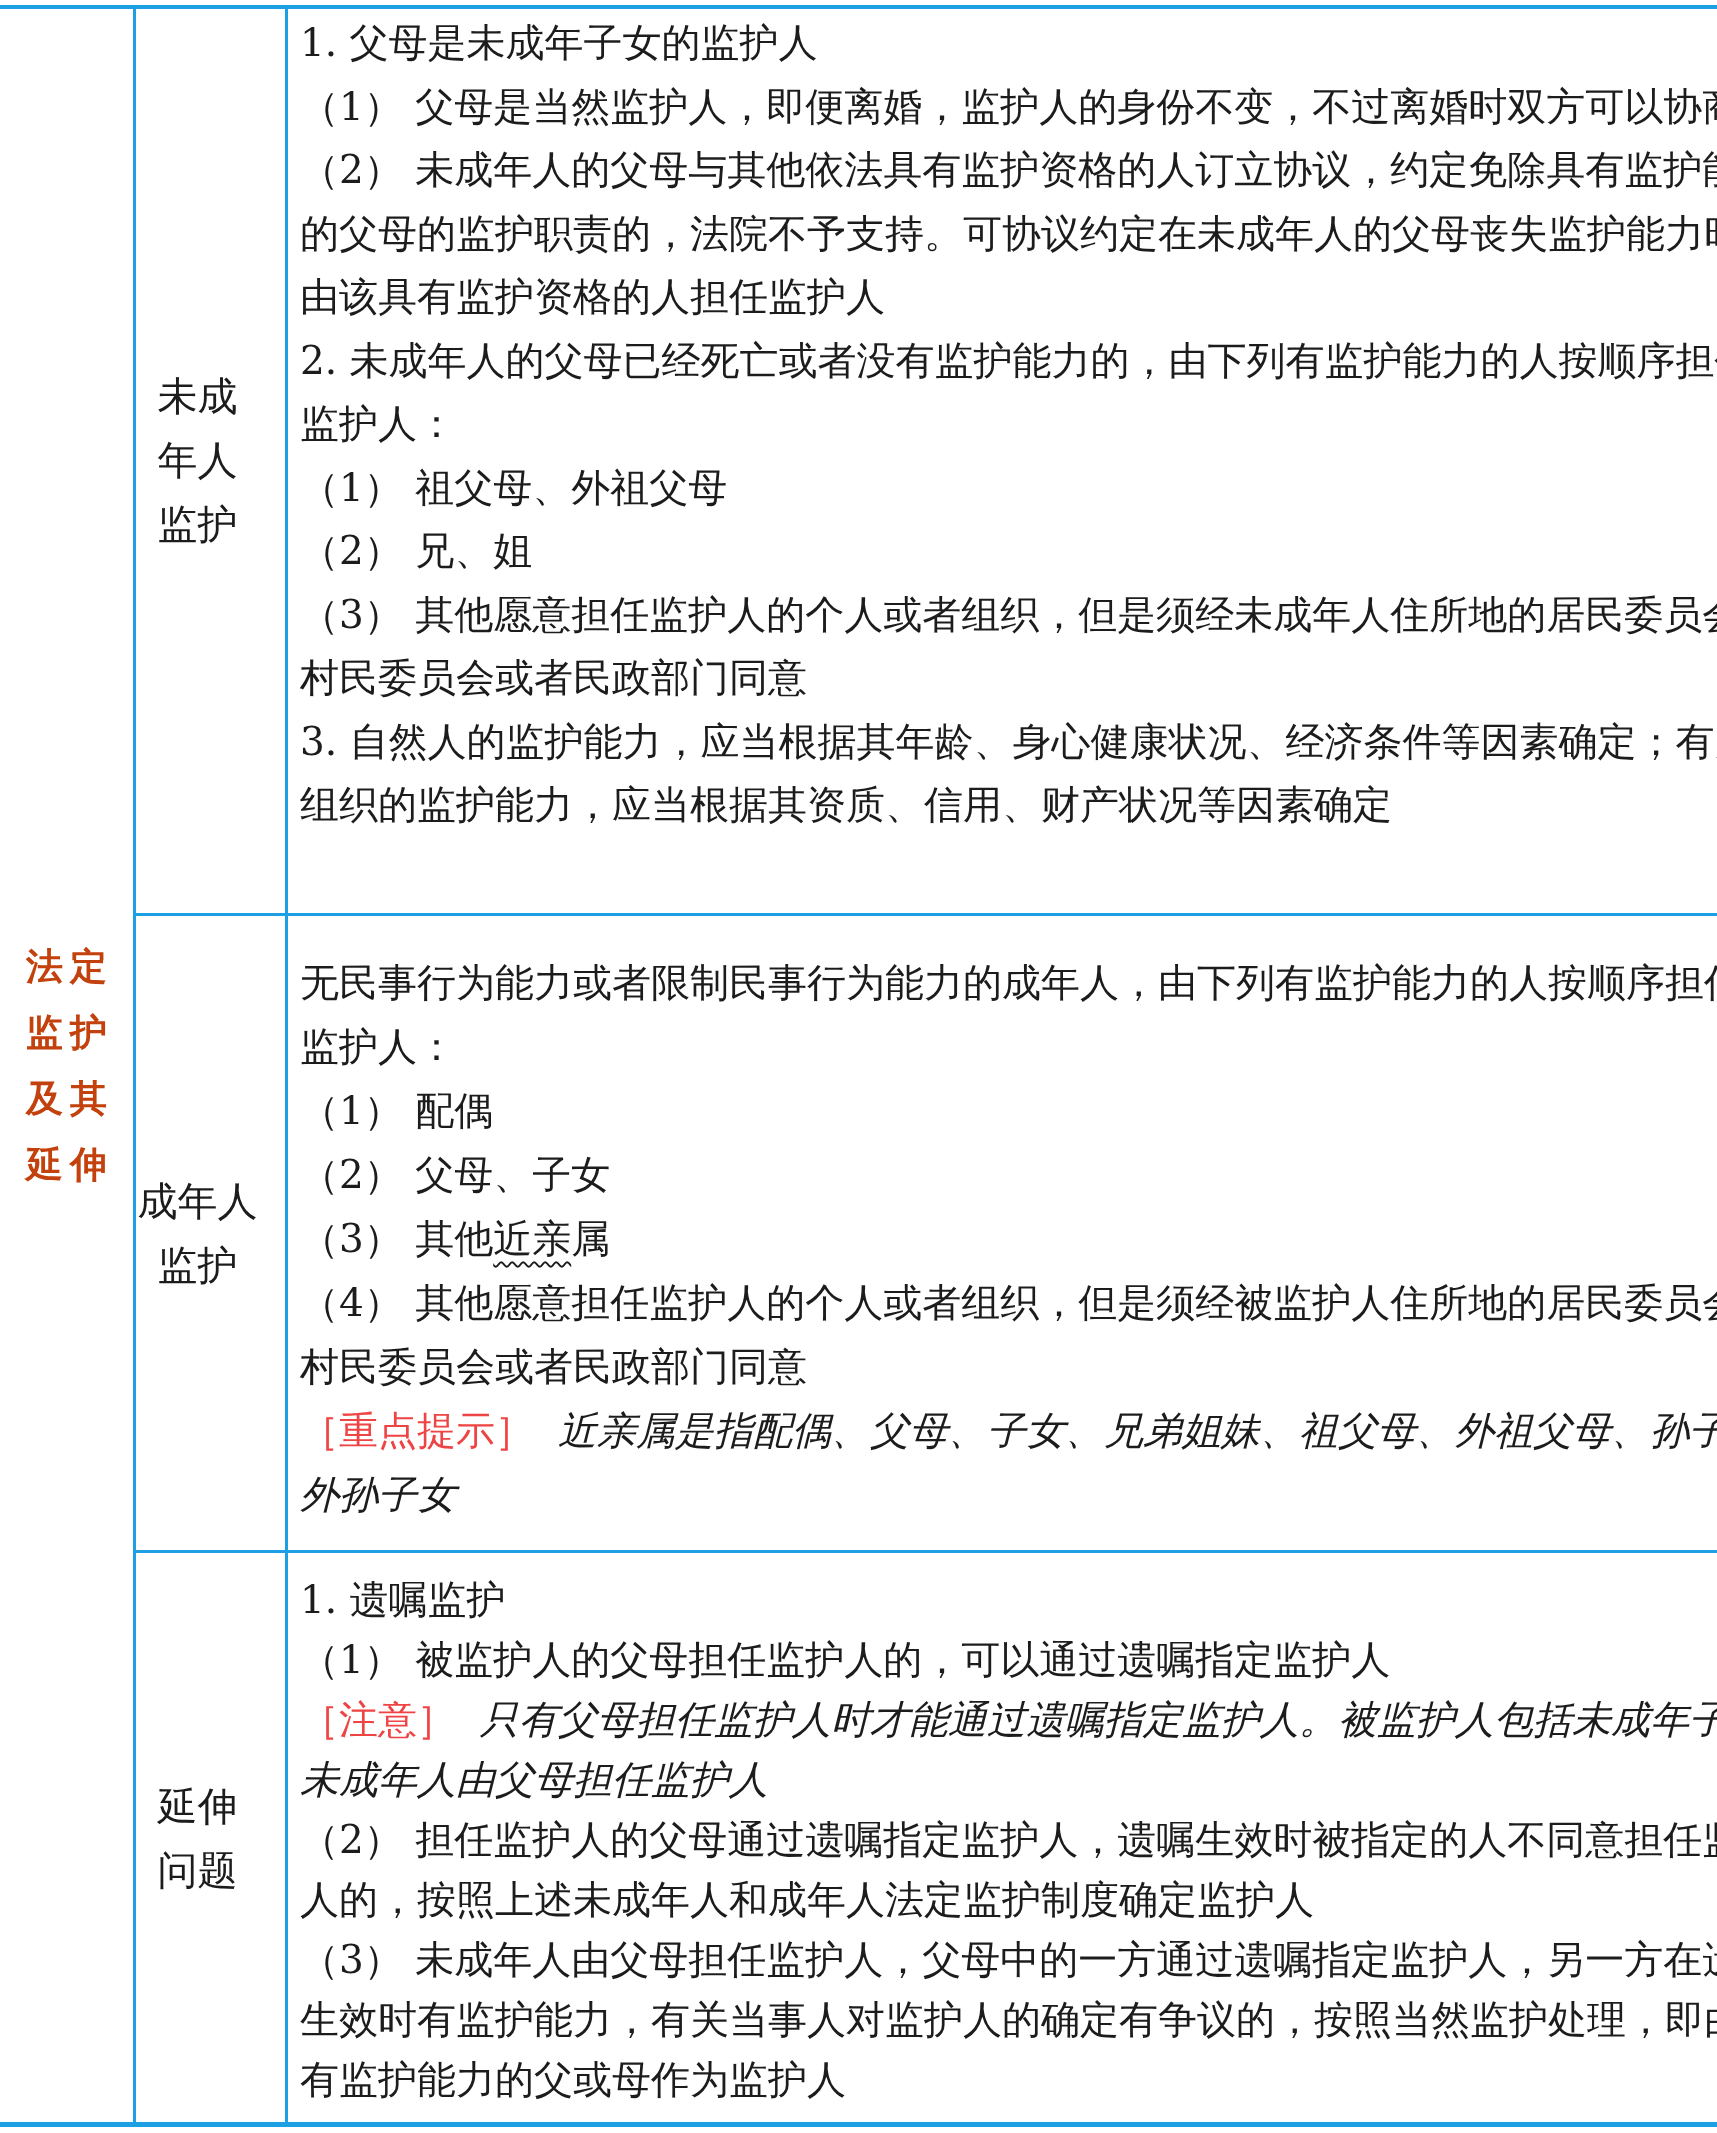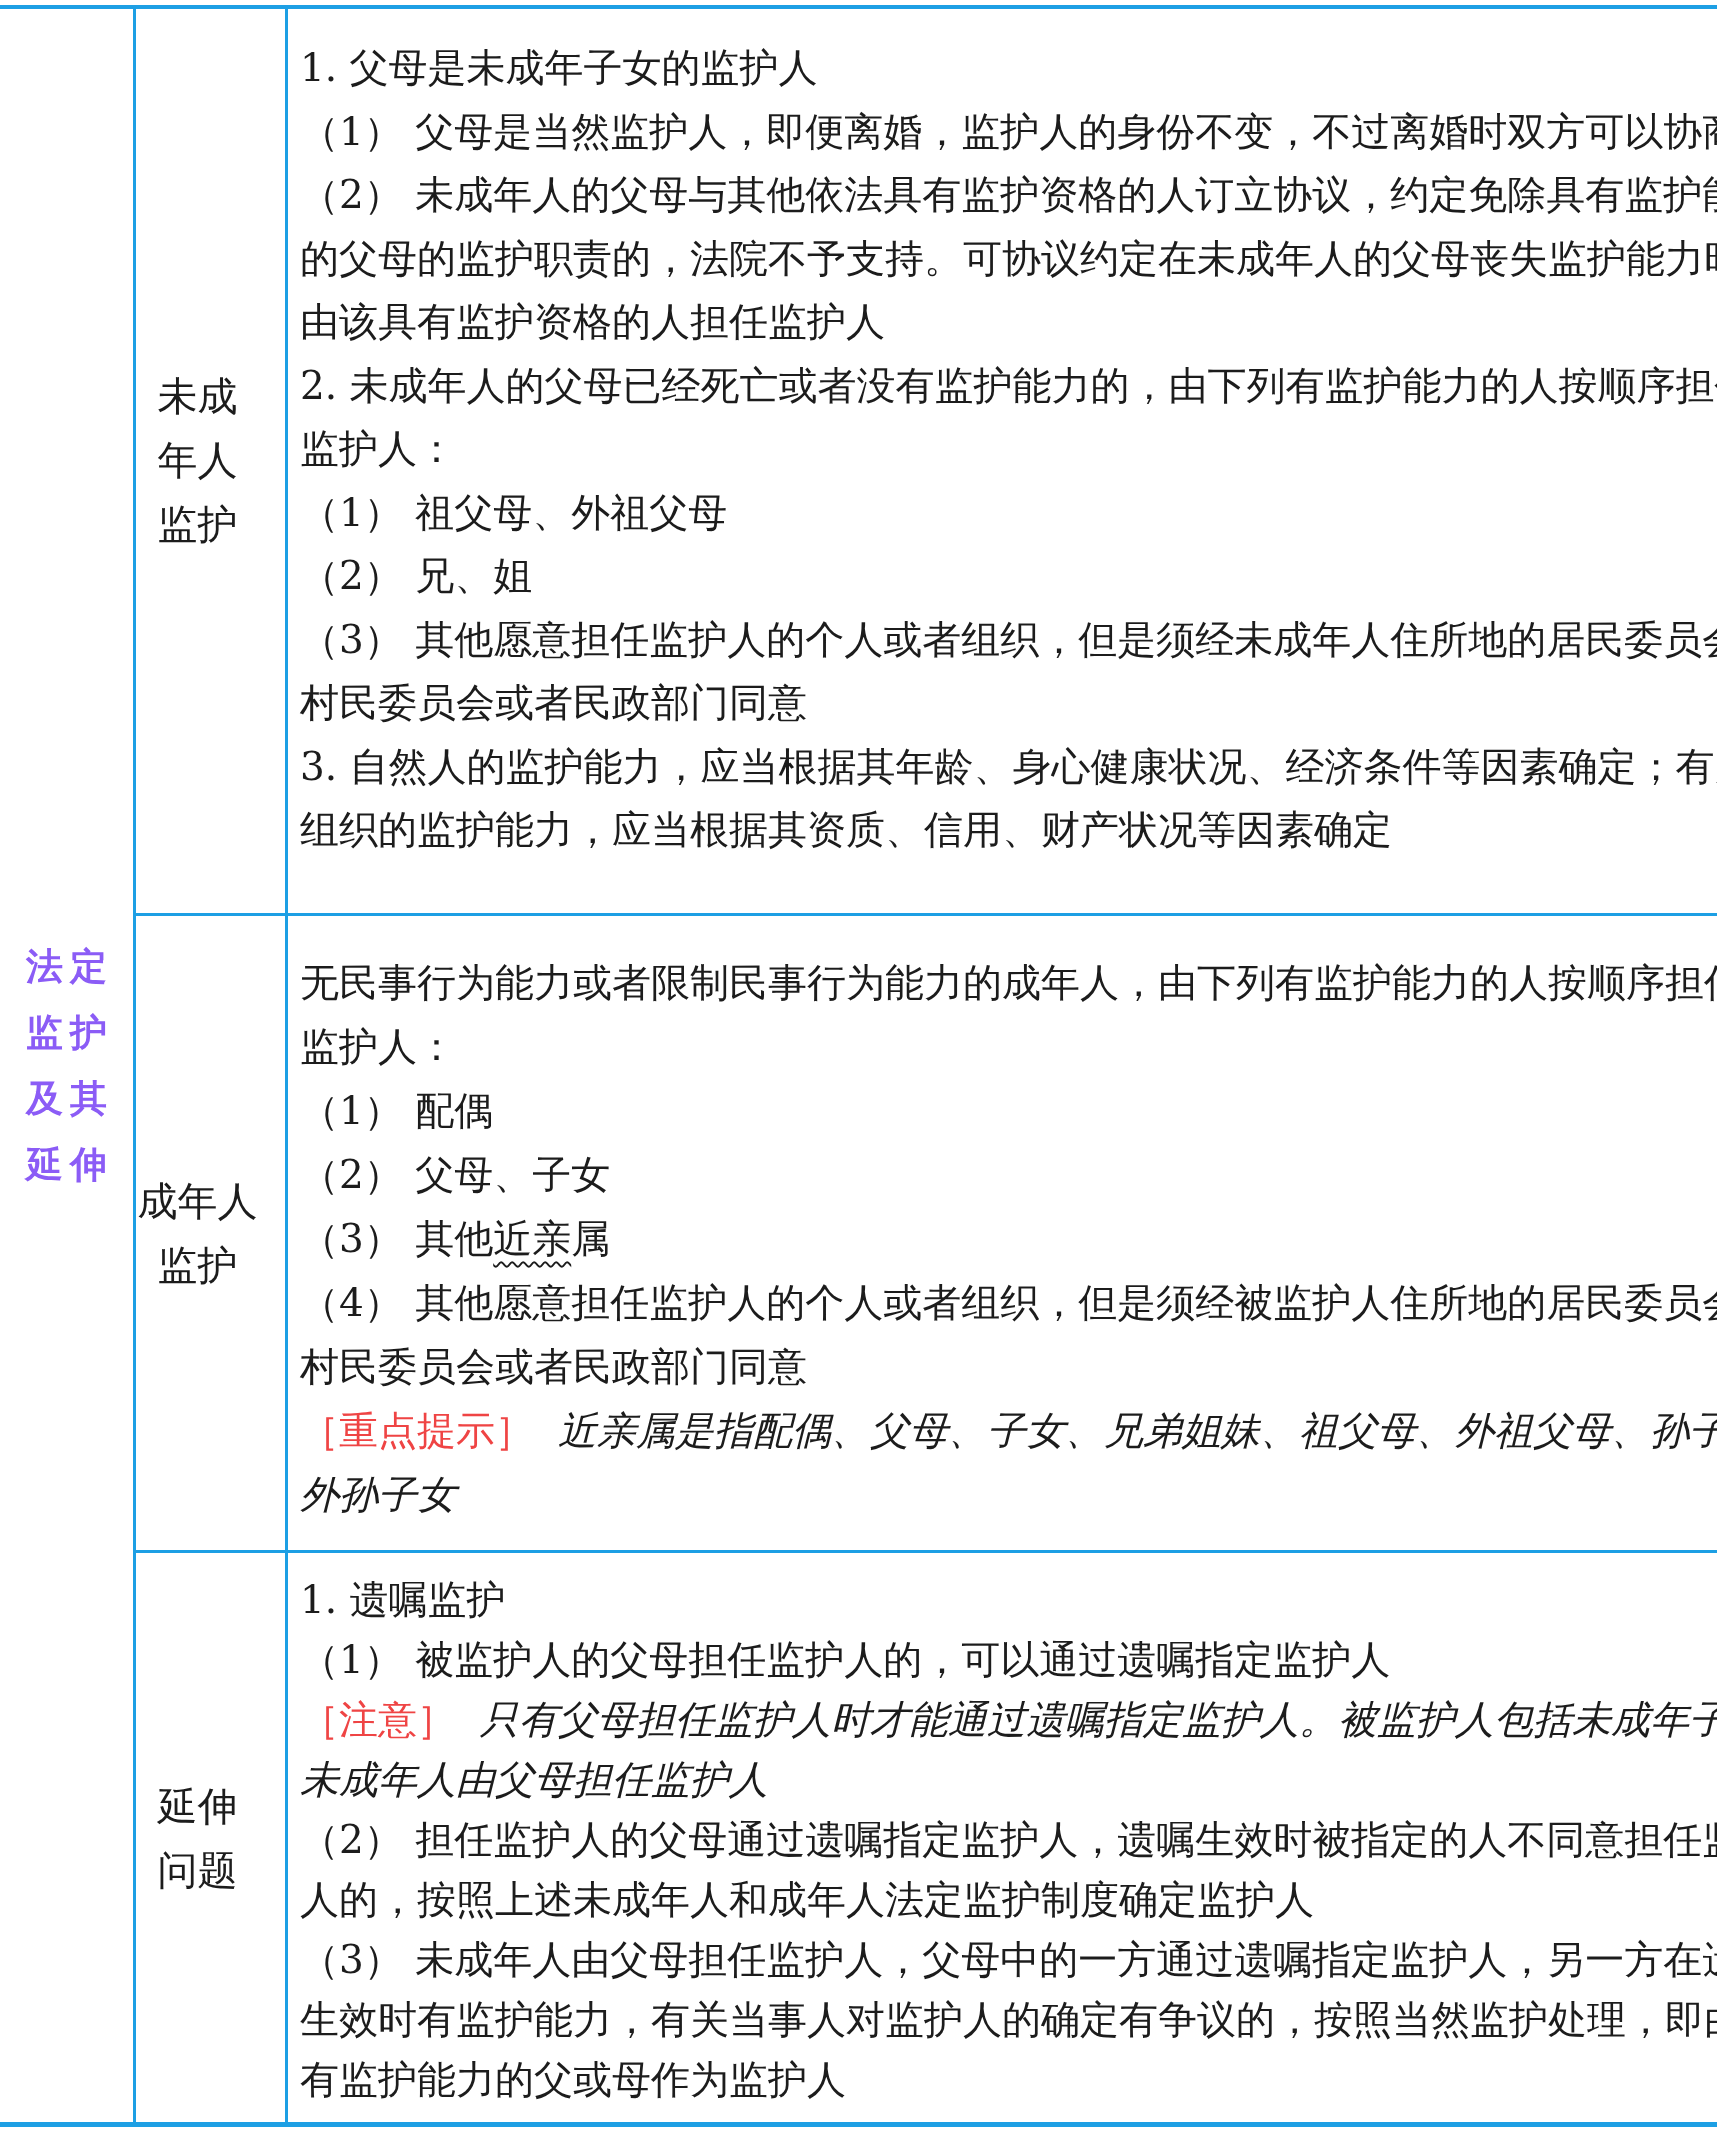--- a/index.html
+++ b/index.html
@@ -20,42 +20,42 @@
   .b-d1{left:133px;top:913px;width:1584px;height:3px;}
   .b-d2{left:133px;top:1550px;width:1584px;height:3px;}
 
   
   .left-header{
     position:absolute;left:0;top:934px;width:133px;
     text-align:center;
     font-family:"DejaVu Sans","Liberation Sans",sans-serif;
     font-weight:bold;
     font-size:37px;line-height:66px;
-    color:#8b5cf6;
+    color:#c2410c;
     letter-spacing:7px;
   }
   .left-header > div{padding-left:7px;}
 
   
   .row-label{
     position:absolute;left:136px;width:123px;
     text-align:center;
     font-size:40px;line-height:64px;
     white-space:nowrap;
   }
   .row-label.r0{top:364px;}
   .row-label.r1{top:1169px;}
   .row-label.r2{top:1774px;}
 
   
   .row-content{
     position:absolute;left:300px;width:1417px;
     font-size:39px;
   }
-  .row-content.c0{top:36px;line-height:63.5px;}
+  .row-content.c0{top:11px;line-height:63.5px;}
   .row-content.c1{top:951px;line-height:64px;}
   .row-content.c2{top:1570px;line-height:60px;}
   .cl{white-space:nowrap;}
 
   
   .tag{color:#ef4444;margin-right:24px;}
   .kai{font-style:italic;}
   .wavy{
     text-decoration-line:underline;
     text-decoration-style:wavy;

